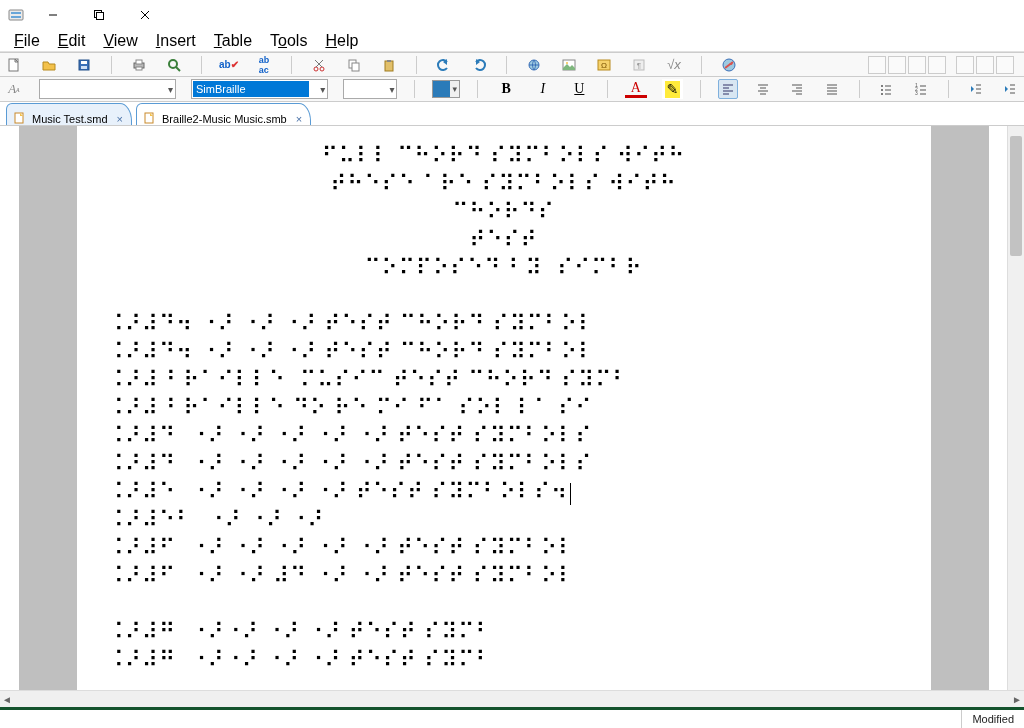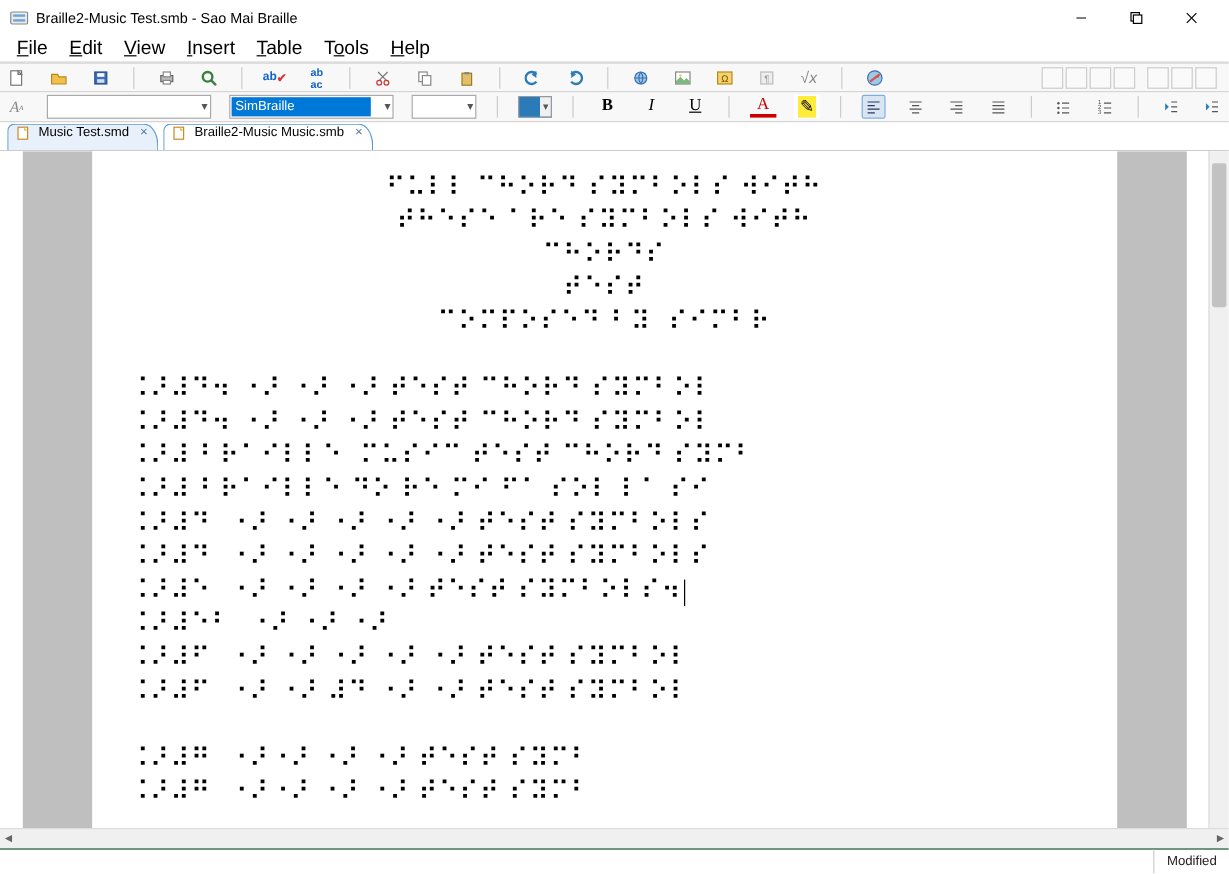--- a/index.html
+++ b/index.html
@@ -25,53 +25,52 @@
   .swatch.small-dd { width: 28px; display:flex; }
   .swatch-color { width:18px; height:100%; background:#2b7bb9; }
   .swatch-arrow { width:10px; font-size:9px; display:flex; align-items:center; justify-content:center; color:#555; background:#f0f0f0; }
   .fmt-btn { width: 22px; height:20px; display:flex; align-items:center; justify-content:center; font-family: "Times New Roman", serif; font-size:14px; }
   .fmt-btn.bold { font-weight:bold; }
   .fmt-btn.italic { font-style:italic; }
   .fmt-btn.underline { text-decoration: underline; }
   .tool-right-block { margin-left:auto; display:flex; align-items:center; gap:2px; padding-right:6px; }
   .tool-right-block .rb { width:18px; height:18px; border:1px solid #ccc; background:#fafafa; }
   .tabbar { height: 24px; display:flex; align-items:flex-end; padding: 2px 6px 0 6px; gap:4px; background:#fff; border-bottom:1px solid #ccc; }
-  .doc-tab { height:22px; display:flex; align-items:flex-start; padding:0 8px 0 6px; border:1px solid #5a9bd5; border-bottom:none; border-top-left-radius:6px; border-top-right-radius:12px 18px; font-size:11px; gap:5px; background:#e8f1fb; position:relative; }
+  .doc-tab { height:22px; display:flex; align-items:flex-end; padding:0 8px 0 6px; border:1px solid #5a9bd5; border-bottom:none; border-top-left-radius:6px; border-top-right-radius:12px 18px; font-size:11px; gap:5px; background:#e8f1fb; position:relative; }
   .doc-tab.active { background:#fff; }
   .doc-tab .tab-icon { width:14px; height:14px; display:flex; align-items:center; justify-content:center; }
   .doc-tab .close-x { font-size:11px; color:#4a72a8; margin-left:4px; }
   .workarea { flex:1; display:flex; background:#fff; position:relative; }
   .page-viewport { flex:1; overflow:hidden; display:flex; justify-content:center; background:#fff; position:relative; }
   .page-bg { width: 970px; height: 100%; display:flex; justify-content:center; }
   .page-margin { width: 58px; background:#bfbfbf; }
   .page-paper { flex:1; background:#fff; padding: 16px 24px; font-family: "Segoe UI Symbol", "Arial Unicode MS", sans-serif; font-size:22px; line-height:28px; color:#000; letter-spacing:1px; white-space:pre; overflow:hidden; }
   .braille-line { height:28px; }
   .braille-line.center { text-align:center; }
   .cursor-mark { display:inline-block; width:1px; height:22px; background:#000; vertical-align:middle; margin-left:2px; }
   .vscroll { width:17px; background:#f0f0f0; border-left:1px solid #ddd; position:relative; }
   .vscroll .thumb { position:absolute; left:2px; right:2px; top:10px; height:120px; background:#c2c2c2; border-radius:2px; }
   .hscroll { height:17px; background:#f0f0f0; border-top:1px solid #ddd; display:flex; align-items:center; justify-content:space-between; padding:0 2px; }
   .hscroll .ar { font-size:10px; color:#666; }
-  .statusbar { height:22px; border-top:1px solid #14532d; display:flex; align-items:center; font-size:11px; color:#222; }
+  .statusbar { height:22px; border-top:3px solid #14532d; display:flex; align-items:center; font-size:11px; color:#222; }
   .statusbar .st-spacer { flex:1; }
   .statusbar .st-cell { padding: 0 10px; border-left:1px solid #ccc; height:100%; display:flex; align-items:center; }
   svg { display:block; }
 </style>
 </head>
 <body>
 
 <div class="titlebar">
   <span class="titlebar-icon">
     <svg width="16" height="16" viewBox="0 0 16 16">
         <rect x="1" y="3" width="14" height="10" rx="1" fill="#eaeaea" stroke="#888"></rect>
         <rect x="3" y="5" width="10" height="2" fill="#6aa6d8"></rect>
         <rect x="3" y="9" width="10" height="2" fill="#6aa6d8"></rect>
       </svg>
   </span>
-  <span class="title-text">Braille2-Music Test.smb - Sao Mai Braille</span>
   <div class="win-controls">
     <div class="win-btn">
         <svg width="10" height="10">
           <line x1="1" y1="5" x2="9" y2="5" stroke="#000" stroke-width="1"></line>
         </svg>
       </div>
     <div class="win-btn">
         <svg width="12" height="12">
           <rect x="1.5" y="1.5" width="7" height="7" fill="none" stroke="#000"></rect>
           <rect x="3.5" y="3.5" width="7" height="7" fill="#fff" stroke="#000"></rect>

